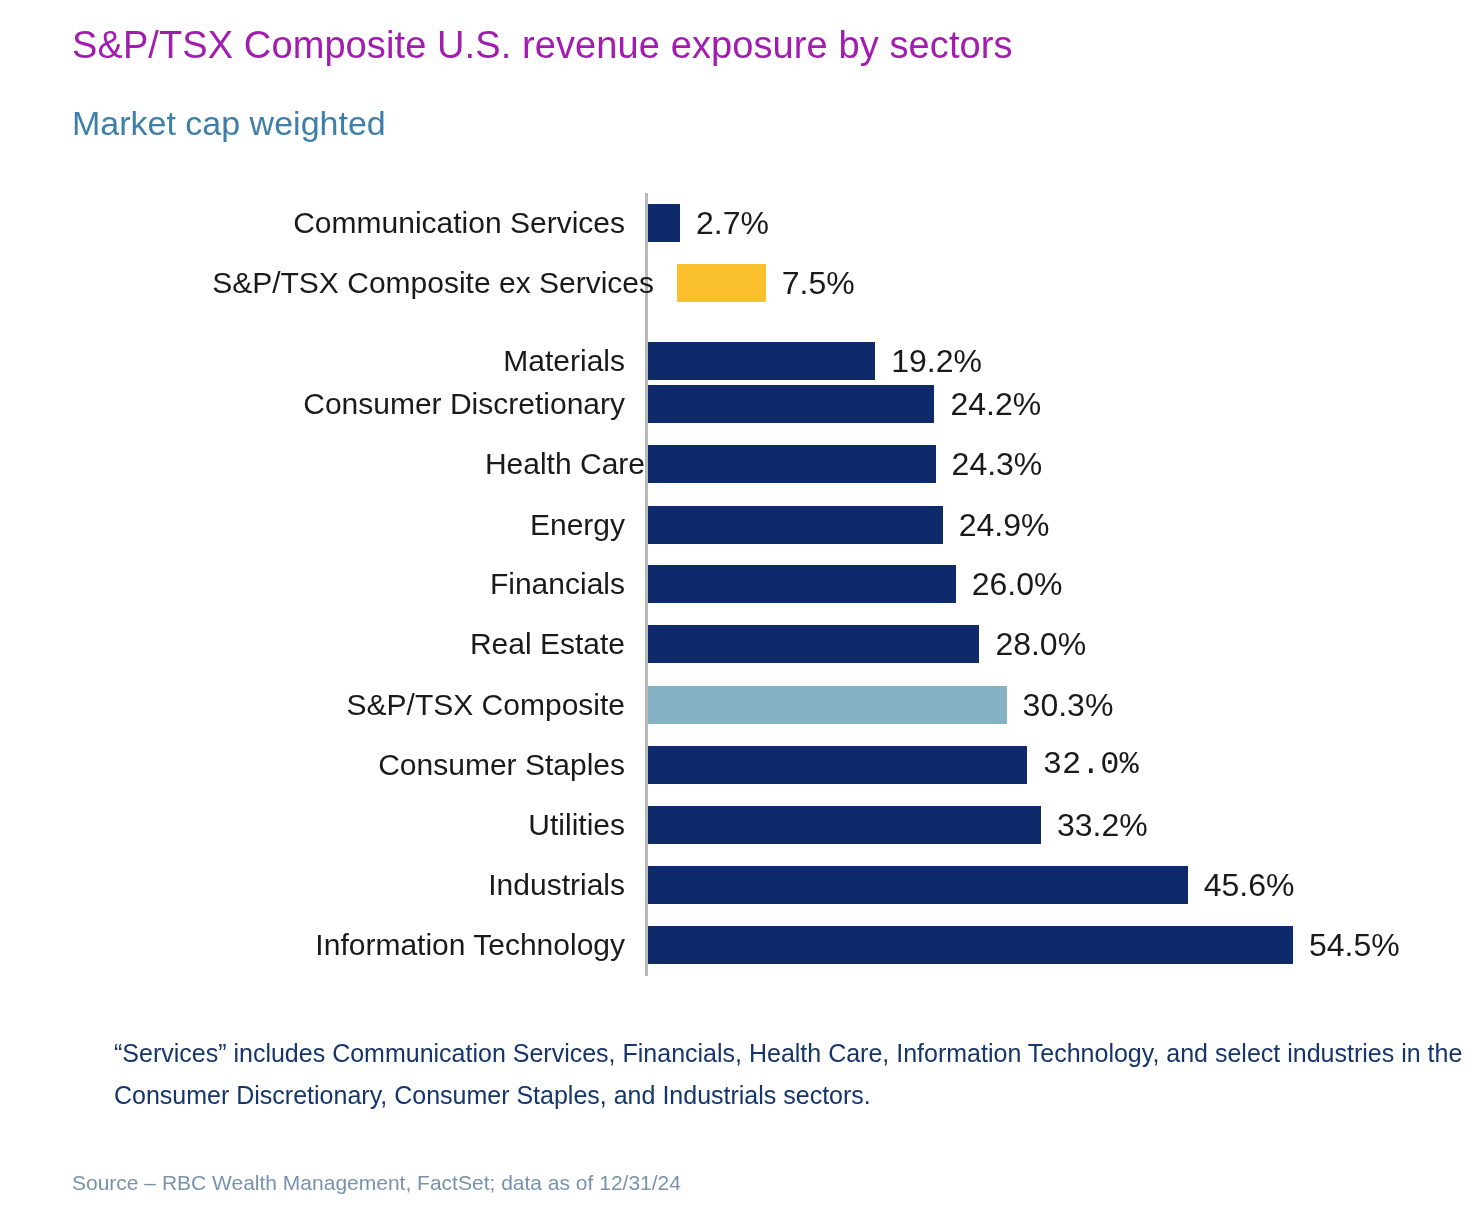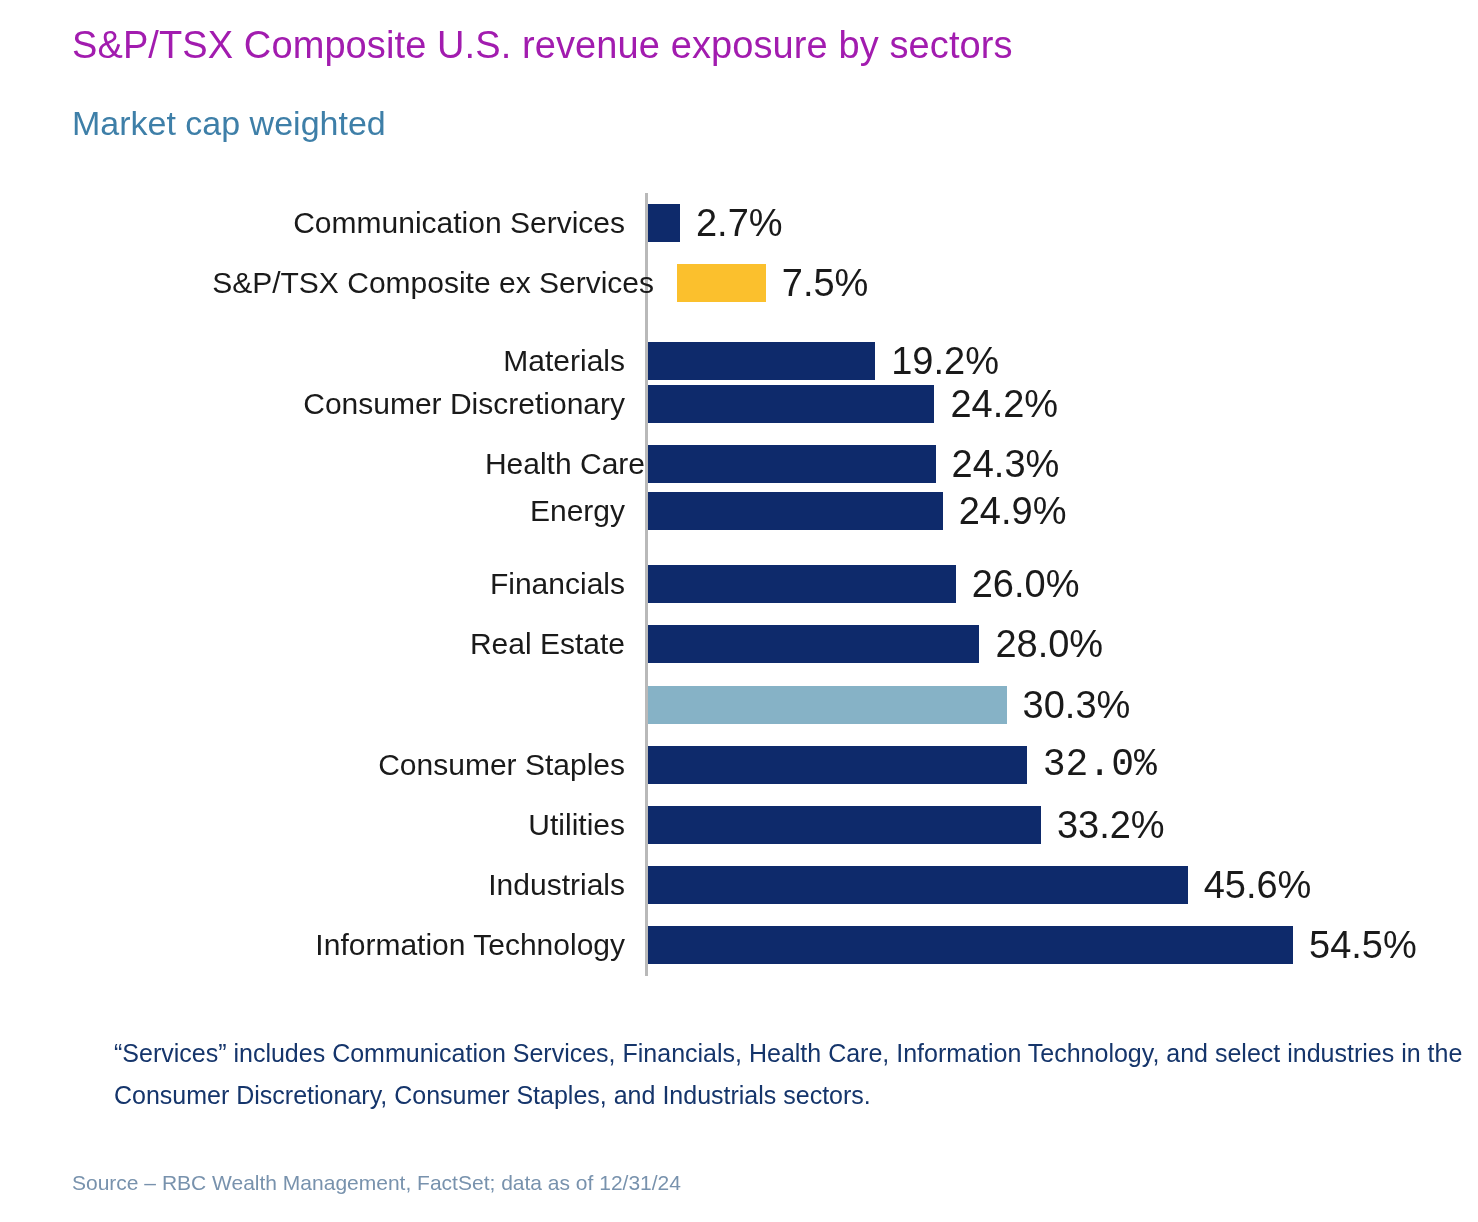--- a/index.html
+++ b/index.html
@@ -92,21 +92,21 @@
     height: 38px;
     background: #0E2A6B;
   }
   .bar.accent-gold { background: #FBC02D; }
   .bar.accent-light { background: #86B2C6; }
   .val-label {
     position: absolute;
     top: 0;
     height: 60.2px;
     line-height: 60.2px;
-    font-size: 38px;
+    font-size: 32px;
     color: #1a1a1a;
     white-space: nowrap;
   }
 
   
   .footnote {
     position: absolute;
     left: 72px;
     top: 1032px;
     width: 1370px;
@@ -154,36 +154,37 @@
         <div class="row" style="top: 180.6px;">
           <div class="cat-label">Consumer Discretionary</div>
           <div class="bar accent-navy" style="width: 286.404px;"></div>
           <div class="val-label" style="left: 950.404px;">24.2%</div>
         </div>
         <div class="row" style="top: 240.8px; padding-left: 20px;">
           <div class="cat-label">Health Care</div>
           <div class="bar accent-navy" style="width: 287.587px;"></div>
           <div class="val-label" style="left: 951.587px;">24.3%</div>
         </div>
-        <div class="row" style="top: 288px;">
+        <div class="row" style="top: 302px;">
           <div class="cat-label">Energy</div>
           <div class="bar accent-navy" style="width: 294.688px;"></div>
           <div class="val-label" style="left: 958.688px;">24.9%</div>
         </div>
         <div class="row" style="top: 361.2px;">
           <div class="cat-label">Financials</div>
           <div class="bar accent-navy" style="width: 307.706px;"></div>
           <div class="val-label" style="left: 971.706px;">26.0%</div>
         </div>
         <div class="row" style="top: 421.4px;">
           <div class="cat-label">Real Estate</div>
           <div class="bar accent-navy" style="width: 331.376px;"></div>
           <div class="val-label" style="left: 995.376px;">28.0%</div>
         </div>
         <div class="row" style="top: 481.6px;">
+          <div class="cat-label">S&amp;P/TSX Composite</div>
           <div class="bar accent-light" style="width: 358.596px;"></div>
           <div class="val-label" style="left: 1022.6px;">30.3%</div>
         </div>
         <div class="row" style="top: 541.8px;">
           <div class="cat-label">Consumer Staples</div>
           <div class="bar accent-navy" style="width: 378.716px;"></div>
           <div class="val-label" style="left: 1042.72px; font-family: Liberation Mono, monospace;">32.0%</div>
         </div>
         <div class="row" style="top: 602px;">
           <div class="cat-label">Utilities</div>

